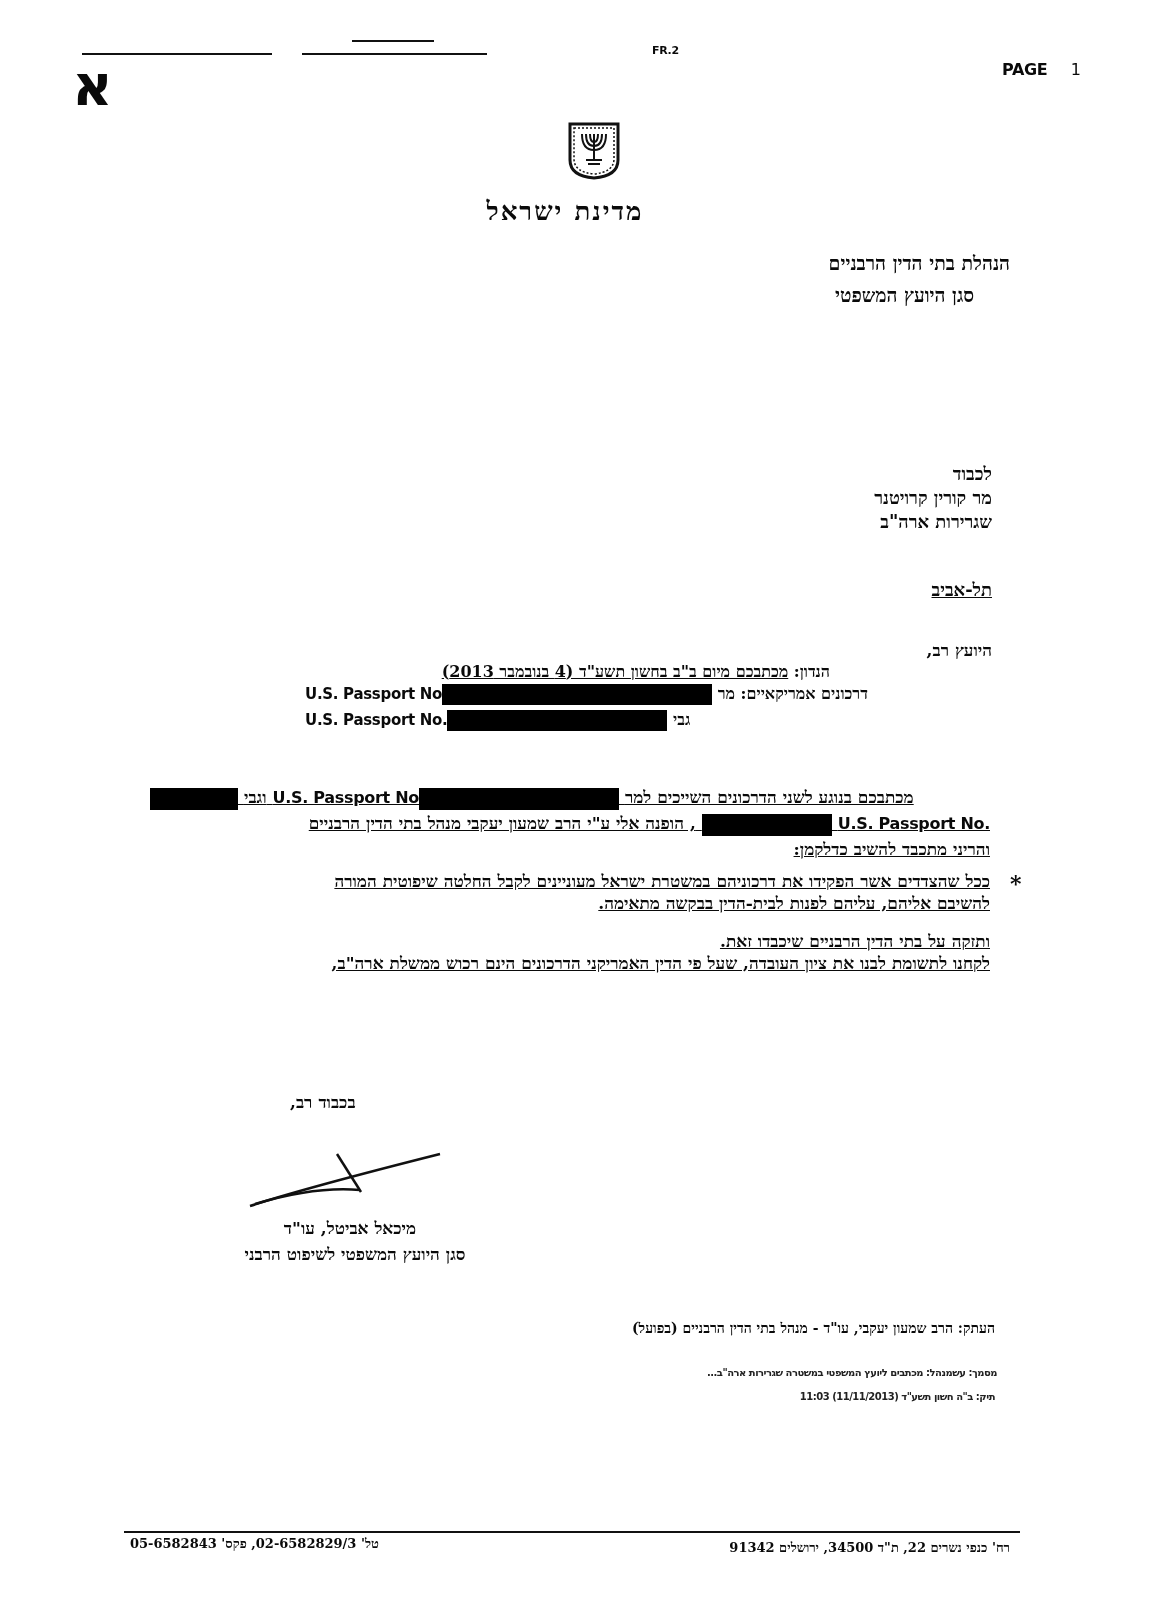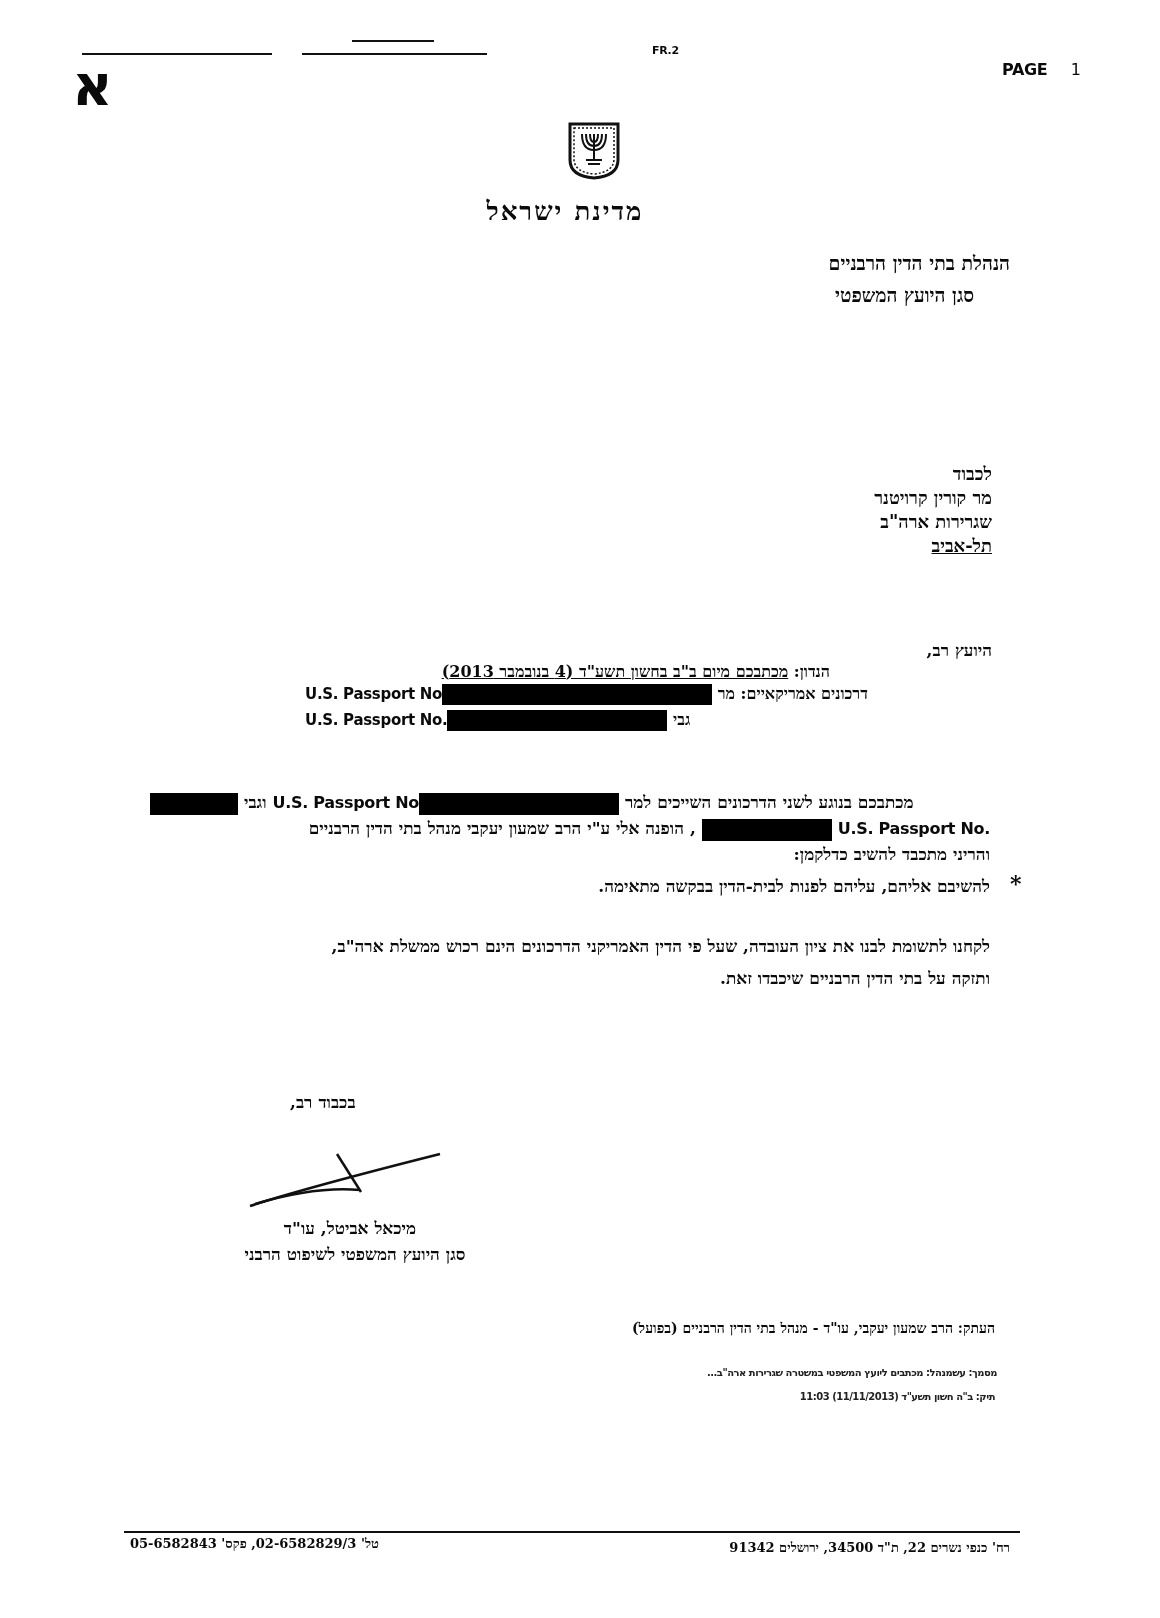--- a/index.html
+++ b/index.html
@@ -3,24 +3,24 @@
 <meta charset="utf-8">
 <style>
   html, body { margin:0; padding:0; background:#ffffff; }
   body { width:1160px; height:1618px; position:relative; overflow:hidden;
          font-family:"DejaVu Serif","Liberation Serif",serif; color:#0a0a0a; }
   .abs { position:absolute; }
   .rtl { direction:rtl; unicode-bidi:plaintext; }
   .b { font-weight:bold; }
   .fax-line { height:2px; background:#111; }
   .redact { display:inline-block; background:#000; height:22px; vertical-align:middle; }
-  .u { text-decoration:underline; }
+  .u { text-decoration:underline;margin-top:44px; }
   .blurry { font-family:"DejaVu Sans",sans-serif; font-weight:bold; letter-spacing:-0.3px; }
   .small-blur { font-family:"DejaVu Sans",sans-serif; font-weight:bold; font-size:10px; letter-spacing:-0.5px; color:#222; }
-  .para { font-size:17px; line-height:32px; font-weight:bold; }
+  .para { font-size:17px; line-height:22px; font-weight:bold;text-decoration:underline; }
 </style>
 </head>
 <body>
 
 <div class="abs fax-line" style="left:82px; top:53px; width:190px; height:2px;"></div>
 <div class="abs fax-line" style="left:302px; top:53px; width:185px; height:2px;"></div>
 <div class="abs fax-line" style="left:352px; top:40px; width:82px; height:2px;"></div>
 <div class="abs blurry" style="left:652px; top:44px; font-size:11px;">FR.2</div>
 <div class="abs blurry" style="left:1002px; top:60px; font-size:16px;">
   <span>PAGE</span>
@@ -79,26 +79,27 @@
 </div>
 <div class="abs para" style="left:150px; top:812px; width:840px; white-space:nowrap; text-align:right;">
   <span class="rtl">, הופנה אלי ע"י הרב שמעון יעקבי מנהל בתי הדין הרבניים</span>
   <span class="redact" style="width:130px;"></span>
   <span class="blurry" style="font-size:16px;">U.S. Passport No.</span>
 </div>
 <div class="abs rtl para" style="right:170px; top:838px;">והריני מתכבד להשיב כדלקמן:</div>
 
 <div class="abs b" style="left:1010px; top:870px; font-size:22px;">*</div>
 <div class="abs rtl para" style="right:170px; top:870px; width:820px; text-align:right;">
+  <div>ככל שהצדדים אשר הפקידו את דרכוניהם במשטרת ישראל מעוניינים לקבל החלטה שיפוטית המורה</div>
   <div>להשיבם אליהם, עליהם לפנות לבית-הדין בבקשה מתאימה.</div>
 </div>
 
 <div class="abs rtl para" style="right:170px; top:930px; width:820px; text-align:right;">
+  <div>ותזקה על בתי הדין הרבניים שיכבדו זאת.</div>
   <div>לקחנו לתשומת לבנו את ציון העובדה, שעל פי הדין האמריקני הדרכונים הינם רכוש ממשלת ארה"ב,</div>
-  <div>ותזקה על בתי הדין הרבניים שיכבדו זאת.</div>
 </div>
 
 <div class="abs rtl b" style="left:290px; top:1092px; font-size:17px;">בכבוד רב,</div>
 <div class="abs" style="left:245px; top:1148px; width:200px; height:64px;">
   <svg width="200" height="64" viewBox="0 0 200 64">
     <path d="M5 58 Q60 40 195 6" stroke="#111" stroke-width="2.5" fill="none"></path>
     <path d="M10 56 Q70 38 115 42" stroke="#111" stroke-width="2.5" fill="none"></path>
     <path d="M92 6 L116 44" stroke="#111" stroke-width="2.5" fill="none"></path>
   </svg>
 </div>

